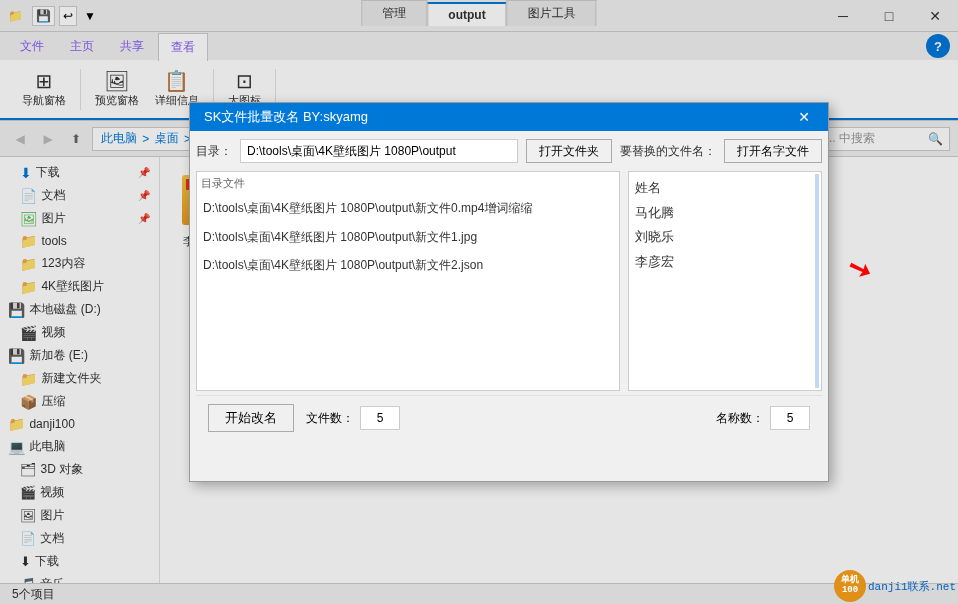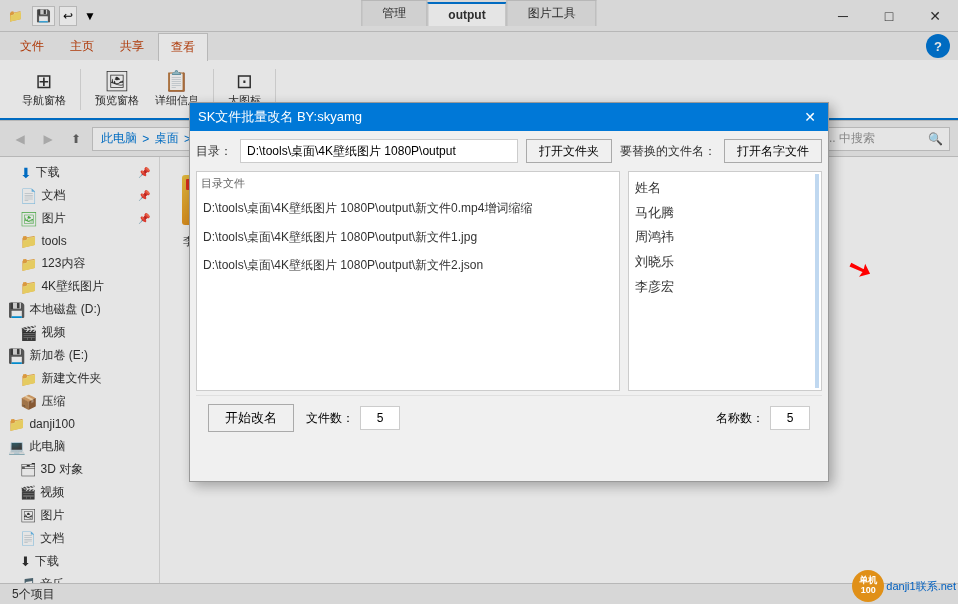--- a/index.html
+++ b/index.html
@@ -84,21 +84,21 @@
       display: flex;
       align-items: center;
       padding: 0 8px;
       gap: 2px;
       height: 28px;
     }
     .ribbon-tab {
       padding: 4px 12px;
       font-size: 12px;
       cursor: pointer;
-      color: #c2410c;
+      color: #8b5cf6;
       height: 28px;
       display: flex;
       align-items: center;
     }
     .ribbon-tab.active {
       background: #fff;
       border: 1px solid #ccc;
       border-bottom: none;
       margin-bottom: -1px;
     }
@@ -299,21 +299,21 @@
       box-shadow: 4px 4px 12px rgba(0,0,0,0.3);
       width: 640px;
       min-height: 380px;
     }
     .dialog-title-bar {
       background: #0078d7;
       color: #fff;
       height: 28px;
       display: flex;
       align-items: center;
-      padding: 0 8px;
+      padding: 0 14px;
       justify-content: space-between;
     }
     .dialog-title {
       font-size: 13px;
       font-weight: normal;
     }
     .dialog-close {
       width: 20px;
       height: 20px;
       cursor: pointer;
@@ -705,21 +705,20 @@
             <span class="dialog-file-item">D:\tools\桌面\4K壁纸图片 1080P\output\新文件1.jpg</span>
             <span class="dialog-file-item">D:\tools\桌面\4K壁纸图片 1080P\output\新文件2.json</span>
           </div>
         </div>
 
         <div class="dialog-panel" style="flex:0.8;position:relative;">
           <div class="scroll-indicator"></div>
           <div class="dialog-name-list">
             <span class="dialog-name-item">姓名</span>
             <span class="dialog-name-item">马化腾</span>
-            <span class="dialog-name-item">周鸿祎</span>
             <span class="dialog-name-item">刘晓乐</span>
             <span class="dialog-name-item">李彦宏</span>
           </div>
 
           <div style="position:absolute;right:-50px;top:80px;color:red;font-size:28px;font-weight:900;transform:rotate(-20deg);pointer-events:none;">➘</div>
         </div>
       </div>
 
       <div class="dialog-bottom">
         <button class="dialog-start-btn">开始改名</button>
@@ -731,17 +730,17 @@
         <div class="dialog-count">
           <span>名称数：</span>
           <input class="count-input" type="text" value="5" style="">
         </div>
       </div>
     </div>
   </div>
 </div>
 
 <div class="watermark">
-  <div style="display:flex;align-items:center;gap:2px;">
+  <div style="display:flex;align-items:center;gap:2px;font-family:Liberation Mono, monospace;">
     <div style="width:32px;height:32px;background:#e09018;border-radius:50%;display:flex;align-items:center;justify-content:center;color:#fff;font-size:9px;font-weight:bold;line-height:1.1;text-align:center;">单机<br>100</div>
     <span style="font-size:11px;color:#0060c0;">danji1联系.net</span>
   </div>
 </div>
 
 </body></html>

